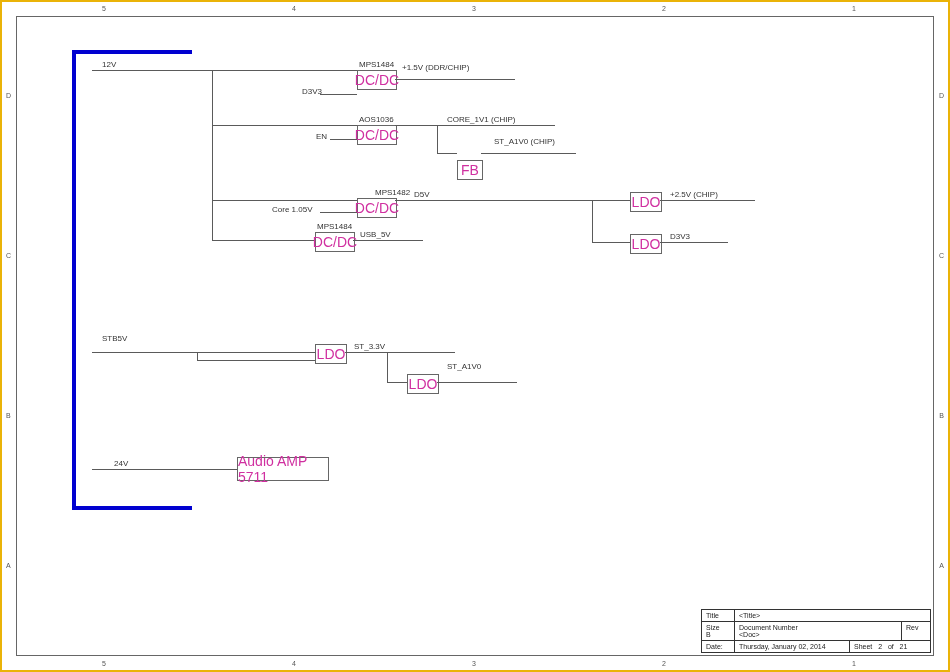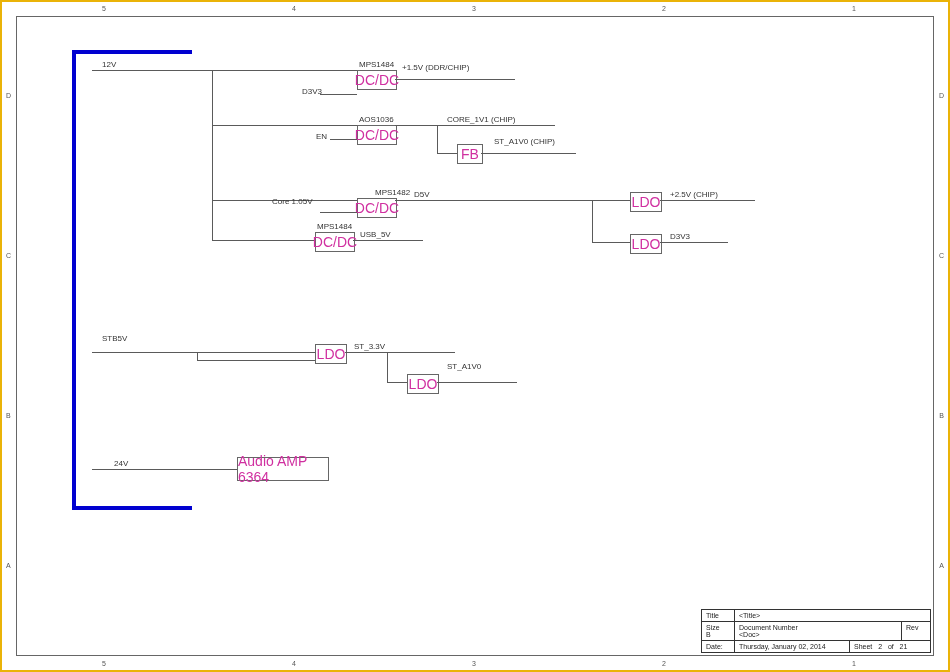--- a/index.html
+++ b/index.html
@@ -72,36 +72,36 @@
       <span>DC/DC</span>
     </div>
   <div class="wire wire-h" style="left:393px;top:123px;width:160px"></div>
   <div class="lbl" style="left:445px;top:113px">CORE_1V1 (CHIP)</div>
 
   <div class="wire wire-h" style="left:328px;top:137px;width:27px"></div>
   <div class="lbl" style="left:314px;top:130px">EN</div>
 
   <div class="wire wire-v" style="left:435px;top:123px;height:28px"></div>
   <div class="wire wire-h" style="left:435px;top:151px;width:20px"></div>
-  <div class="block" style="left:455px;top:142px;width:24px;height:18px">
+  <div class="block" style="left:455px;top:158px;width:24px;height:18px">
       <span>FB</span>
     </div>
   <div class="wire wire-h" style="left:479px;top:151px;width:95px"></div>
   <div class="lbl" style="left:492px;top:135px">ST_A1V0 (CHIP)</div>
 
   <div class="wire wire-h" style="left:210px;top:198px;width:145px"></div>
   <div class="lbl" style="left:373px;top:186px">MPS1482</div>
   <div class="block" style="left:355px;top:196px;width:38px;height:18px">
       <span>DC/DC</span>
     </div>
   <div class="wire wire-h" style="left:393px;top:198px;width:235px"></div>
   <div class="lbl" style="left:412px;top:188px">D5V</div>
 
   <div class="wire wire-h" style="left:318px;top:210px;width:37px"></div>
-  <div class="lbl" style="left:270px;top:195px">Core 1.05V</div>
+  <div class="lbl" style="left:270px;top:203px">Core 1.05V</div>
 
   <div class="block" style="left:628px;top:190px;width:30px;height:18px">
       <span>LDO</span>
     </div>
   <div class="wire wire-h" style="left:658px;top:198px;width:95px"></div>
   <div class="lbl" style="left:668px;top:188px">+2.5V  (CHIP)</div>
 
   <div class="wire wire-v" style="left:590px;top:198px;height:42px"></div>
   <div class="wire wire-h" style="left:590px;top:240px;width:38px"></div>
   <div class="block" style="left:628px;top:232px;width:30px;height:18px">
@@ -133,21 +133,21 @@
   <div class="wire wire-h" style="left:385px;top:380px;width:20px"></div>
   <div class="block" style="left:405px;top:372px;width:30px;height:18px">
       <span>LDO</span>
     </div>
   <div class="wire wire-h" style="left:435px;top:380px;width:80px"></div>
   <div class="lbl" style="left:445px;top:360px">ST_A1V0</div>
 
   <div class="lbl" style="left:112px;top:457px">24V</div>
   <div class="wire wire-h" style="left:90px;top:467px;width:145px"></div>
   <div class="block" style="left:235px;top:455px;width:90px;height:22px">
-      <span>Audio AMP 6364</span>
+      <span>Audio AMP 5711</span>
     </div>
 
   <div class="tb">
     <div class="tb-row">
       <div class="tb-cell" style="width:24px">Title</div>
       <div class="tb-cell" style="flex:1">&lt;Title&gt;</div>
     </div>
     <div class="tb-row">
       <div class="tb-cell" style="width:24px">
         <div>Size</div>

